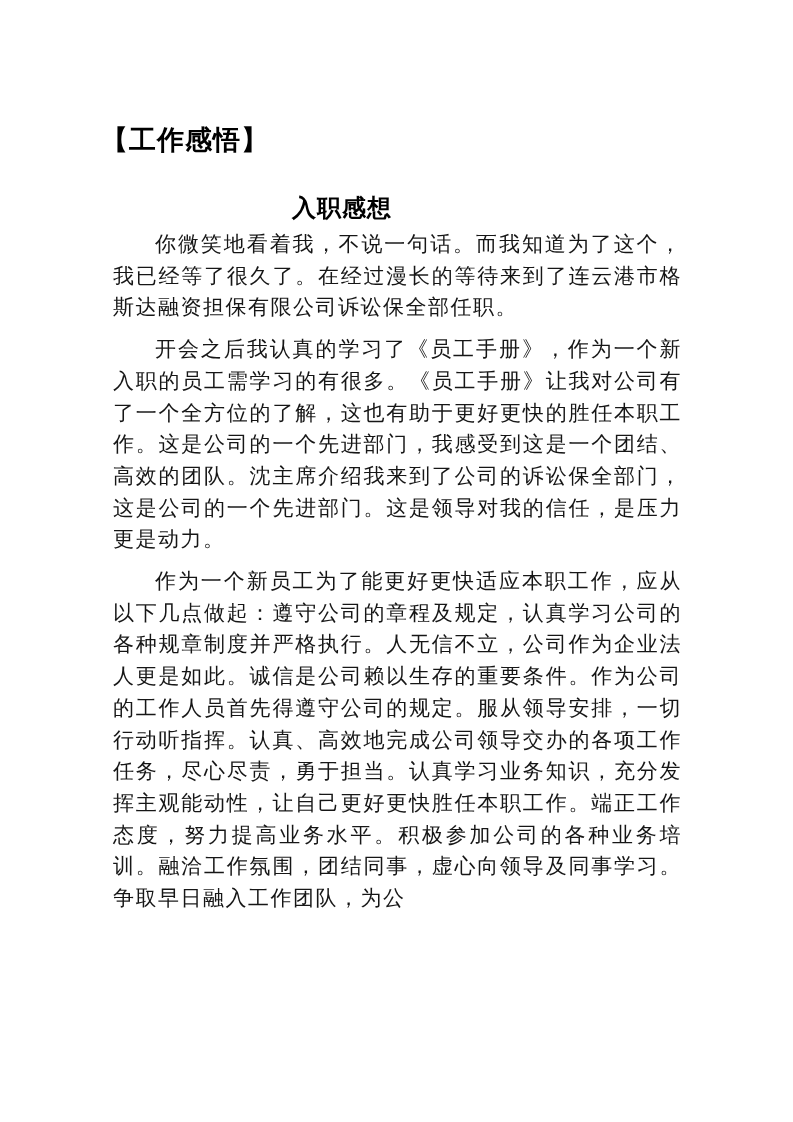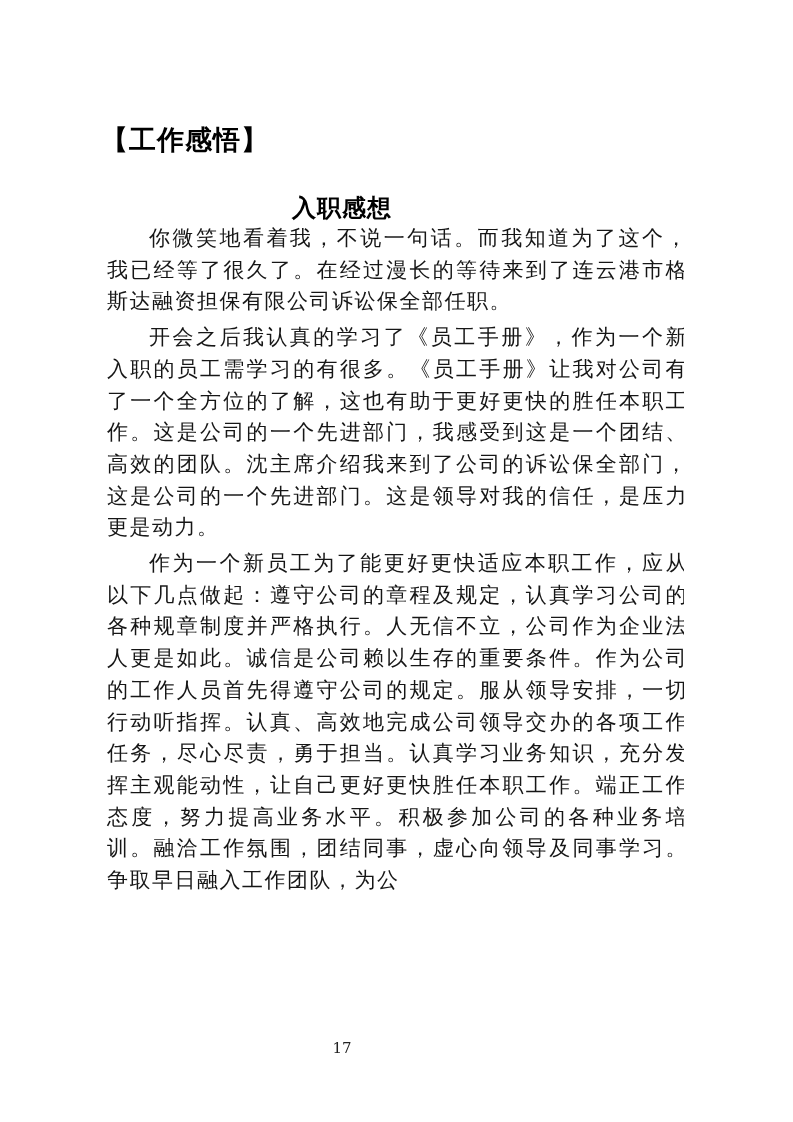--- a/index.html
+++ b/index.html
@@ -44,21 +44,21 @@
     left: 103px;
     top: 219px;
     width: 589px;
     font-size: 21px;
     line-height: 31.7px;
     letter-spacing: 1.5px;
     text-align: justify;
     color: #161616;
   }
   .doc-body p {
-    margin: 4px;
+    margin: 10px;
     padding: 0;
     text-indent: 2em;
   }
   .page-number {
     position: absolute;
     left: 0;
     top: 1039px;
     width: 100%;
     text-align: center;
     font-size: 15px;
@@ -74,15 +74,14 @@
   <div class="section-header">【工作感悟】</div>
 
   <div class="doc-title">入职感想</div>
 
   <div class="doc-body">
     <p>你微笑地看着我，不说一句话。而我知道为了这个，我已经等了很久了。在经过漫长的等待来到了连云港市格斯达融资担保有限公司诉讼保全部任职。</p>
     <p>开会之后我认真的学习了《员工手册》，作为一个新入职的员工需学习的有很多。《员工手册》让我对公司有了一个全方位的了解，这也有助于更好更快的胜任本职工作。这是公司的一个先进部门，我感受到这是一个团结、高效的团队。沈主席介绍我来到了公司的诉讼保全部门，这是公司的一个先进部门。这是领导对我的信任，是压力更是动力。</p>
     <p>作为一个新员工为了能更好更快适应本职工作，应从以下几点做起：遵守公司的章程及规定，认真学习公司的各种规章制度并严格执行。人无信不立，公司作为企业法人更是如此。诚信是公司赖以生存的重要条件。作为公司的工作人员首先得遵守公司的规定。服从领导安排，一切行动听指挥。认真、高效地完成公司领导交办的各项工作任务，尽心尽责，勇于担当。认真学习业务知识，充分发挥主观能动性，让自己更好更快胜任本职工作。端正工作态度，努力提高业务水平。积极参加公司的各种业务培训。融洽工作氛围，团结同事，虚心向领导及同事学习。争取早日融入工作团队，为公</p>
   </div>
 
-  <div class="page-number">17</div>
 
 </div>
 
 </body></html>

